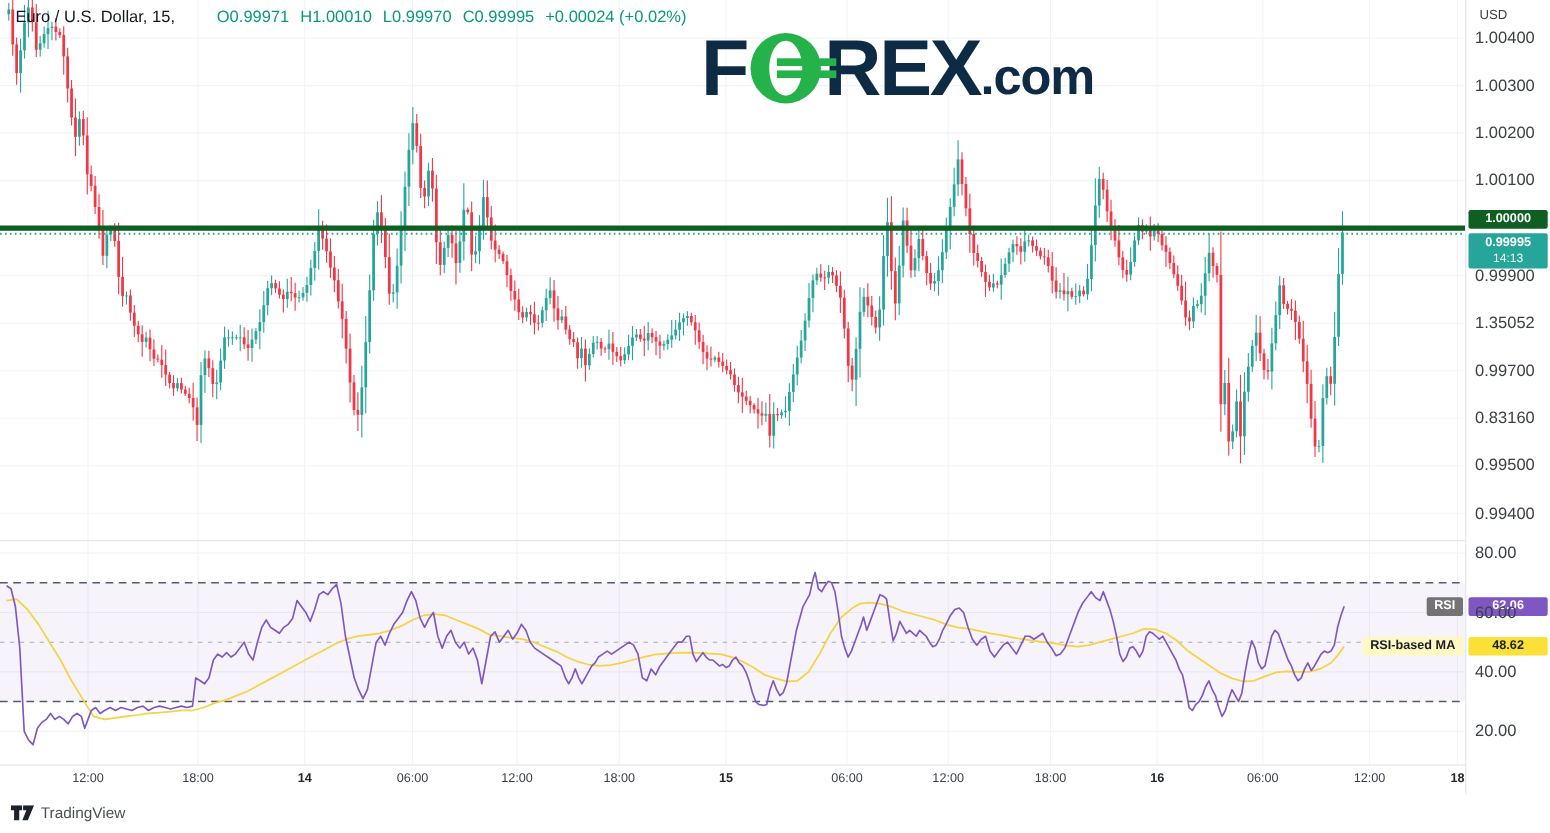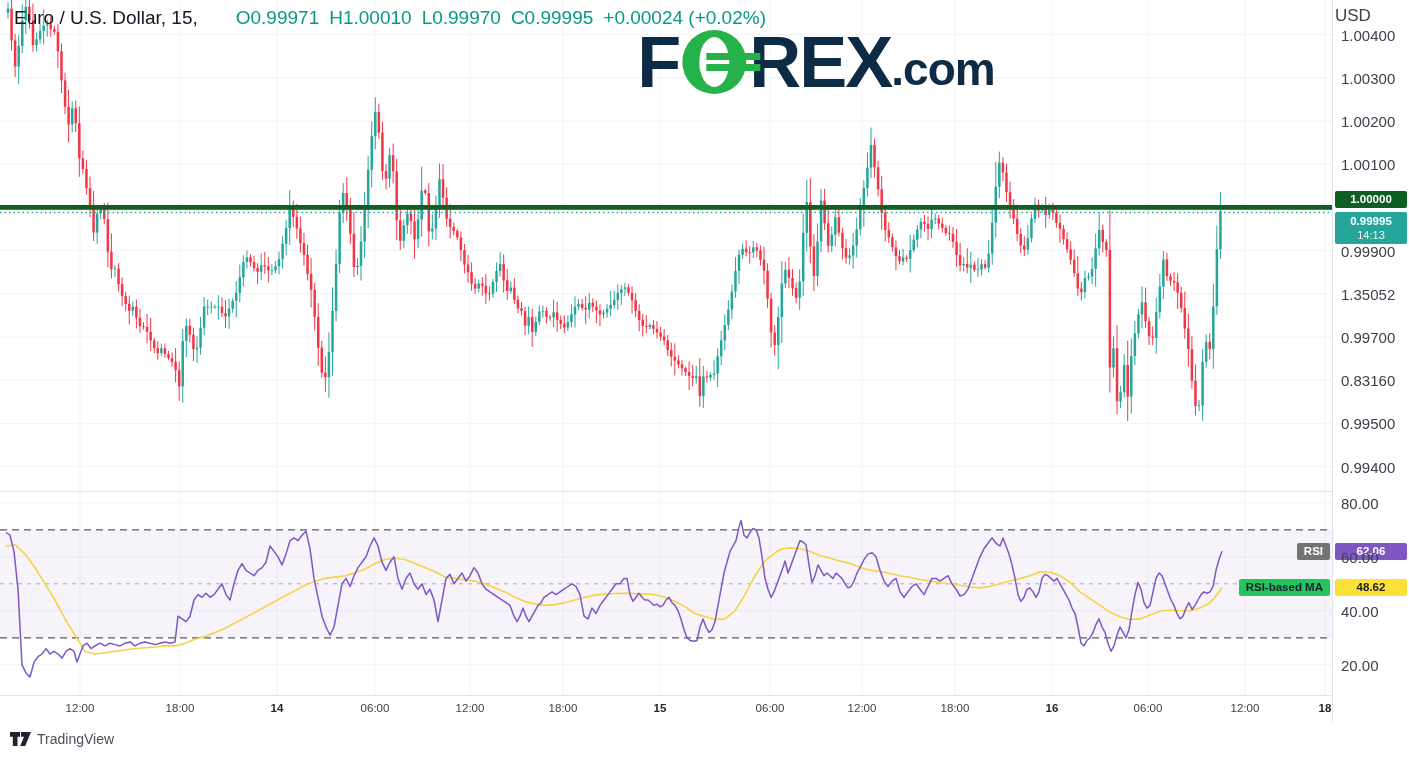--- a/index.html
+++ b/index.html
@@ -8,28 +8,28 @@
   
   #plot{position:absolute;left:0;top:0;width:1332px;height:722px;}
   #price-pane{position:absolute;left:0;top:0;width:1332px;height:491px;border-bottom:1px solid #e0e3eb;overflow:hidden;}
   #rsi-pane{position:absolute;left:0;top:492px;width:1332px;height:203px;overflow:hidden;}
   #time-axis{position:absolute;left:0;top:695px;width:1332px;height:27px;border-top:1px solid #e0e3eb;}
   .time-label{position:absolute;top:6px;transform:translateX(-50%);font-size:11.5px;color:#3c4049;white-space:nowrap;}
   .time-label.major{font-weight:700;color:#23262e;}
   
   #right-axis{position:absolute;left:1332px;top:0;width:77px;height:722px;border-left:1px solid #e0e3eb;background:#fff;}
   .price-label{position:absolute;left:8px;transform:translateY(-50%);font-size:15px;color:#3c4049;white-space:nowrap;}
-  #currency-label{position:absolute;left:2px;top:6px;font-size:17px;color:#3c4049;}
+  #currency-label{position:absolute;left:12px;top:6px;font-size:12px;color:#3c4049;}
   .axis-badge{position:absolute;left:2px;width:72px;border-radius:2px;color:#fff;text-align:center;
               font-size:11.5px;font-weight:700;line-height:17px;}
   #last-badge{line-height:14px;padding:2px 0;text-align:center;}
   #last-badge .sub{font-weight:400;font-size:11px;opacity:.95;}
   .pane-badge{position:absolute;border-radius:2px;font-size:11.5px;font-weight:700;line-height:17px;padding:0 7px;}
   
-  #legend{position:absolute;left:14px;top:7px;display:flex;align-items:center;font-size:19px;z-index:5;}
+  #legend{position:absolute;left:14px;top:7px;display:flex;align-items:center;font-size:15px;z-index:5;}
   #legend .title{color:#131722;margin-right:38px;}
   #legend .tok{color:#089981;margin-right:10px;}
   
   #forex-logo{position:absolute;left:50%;top:30px;transform:translateX(-50%);margin-left:150px;
               display:flex;align-items:flex-end;z-index:4;user-select:none;}
   #forex-logo .ltr{font-size:72px;line-height:64px;font-weight:800;color:#0d2b45;letter-spacing:-2px;
                    font-family:"Liberation Sans",sans-serif;}
   #fx-o{position:relative;width:64px;height:64px;margin:0 3px;}
   #fx-o .ring{position:absolute;left:0;top:0;width:64px;height:64px;border-radius:50%;background:#26b24b;}
   #fx-o .hole{position:absolute;left:17px;top:7px;width:30px;height:50px;border-radius:50%;background:#ffffff;}
@@ -782,21 +782,21 @@
           <line x1="0" y1="118.8" x2="1332" y2="118.8" stroke="#f2f3f7" stroke-width="1"></line>
           <line x1="0" y1="172.8" x2="1332" y2="172.8" stroke="#f2f3f7" stroke-width="1"></line>
           <rect x="0" y="37.8" width="1332" height="108.0" fill="#7e57c2" opacity="0.07"></rect>
           <line x1="0" y1="37.8" x2="1332" y2="37.8" stroke="#565b66" stroke-width="1.3" stroke-dasharray="7 5"></line>
           <line x1="0" y1="91.8" x2="1332" y2="91.8" stroke="#a8abb5" stroke-width="1" stroke-dasharray="4 5"></line>
           <line x1="0" y1="145.8" x2="1332" y2="145.8" stroke="#565b66" stroke-width="1.3" stroke-dasharray="7 5"></line>
           <polyline points="6.0,54.0 15.0,52.7 25.0,62.1 35.0,75.6 45.0,91.8 55.0,108.0 65.0,126.9 75.0,143.1 85.0,159.3 95.0,162.0 105.0,160.7 115.0,159.3 125.0,158.0 135.0,156.6 145.0,155.8 155.0,155.0 165.0,153.9 175.0,153.9 185.0,151.2 195.0,147.2 205.0,144.5 215.0,140.4 225.0,136.4 235.0,131.0 245.0,125.6 255.0,120.2 265.0,114.8 275.0,109.4 285.0,104.0 295.0,98.6 305.0,93.2 315.0,89.1 325.0,86.4 335.0,85.1 345.0,83.7 355.0,81.0 365.0,77.0 375.0,71.6 385.0,67.5 395.0,66.2 405.0,67.5 415.0,71.6 425.0,75.6 435.0,79.7 445.0,85.1 455.0,86.4 465.0,87.8 475.0,89.1 485.0,91.8 495.0,95.9 505.0,99.9 515.0,105.3 525.0,109.4 535.0,112.1 545.0,113.4 555.0,112.6 565.0,110.7 575.0,108.0 585.0,105.3 595.0,103.1 605.0,102.1 615.0,101.5 625.0,101.3 635.0,101.5 645.0,102.1 655.0,102.6 665.0,105.3 675.0,109.4 685.0,114.8 695.0,121.5 705.0,124.7 715.0,127.4 725.0,126.9 735.0,118.8 745.0,102.6 755.0,83.7 765.0,68.9 775.0,60.8 782.0,56.7 790.0,55.9 800.0,56.7 810.0,59.4 820.0,63.5 830.0,66.2 840.0,68.9 850.0,71.6 860.0,75.6 870.0,78.3 880.0,79.4 890.0,81.5 900.0,83.7 910.0,85.3 920.0,87.5 930.0,89.1 940.0,90.7 950.0,91.8 960.0,93.2 970.0,95.0 980.0,95.9 990.0,94.5 1000.0,91.8 1010.0,89.1 1020.0,86.4 1030.0,83.7 1040.0,79.7 1050.0,80.2 1060.0,83.7 1070.0,90.5 1080.0,99.9 1090.0,106.7 1100.0,113.4 1110.0,120.2 1120.0,124.7 1130.0,127.4 1140.0,126.9 1150.0,122.9 1160.0,119.3 1170.0,118.3 1180.0,118.8 1190.0,118.8 1200.0,116.1 1210.0,110.7 1216.0,104.0 1222.0,95.5" fill="none" stroke="#f5d342" stroke-width="1.6" stroke-linejoin="round"></polyline>
           <polyline points="6.0,40.5 10.0,43.2 14.0,59.4 18.0,97.2 22.0,172.8 26.0,180.9 30.0,185.0 34.0,170.1 38.0,164.7 42.0,162.0 46.0,156.6 50.0,162.0 54.0,159.3 58.0,162.0 62.0,166.1 66.0,159.3 70.0,156.6 74.0,159.3 77.0,170.1 80.0,162.0 83.0,153.9 87.0,151.2 91.0,156.6 95.0,153.9 100.0,151.2 105.0,153.9 110.0,151.2 115.0,152.6 120.0,153.9 125.0,151.2 130.0,149.9 135.0,153.9 140.0,151.2 145.0,149.9 150.0,151.2 155.0,152.6 160.0,151.2 165.0,149.9 170.0,151.2 175.0,149.9 178.0,124.2 182.0,126.9 186.0,129.6 190.0,124.2 194.0,108.0 198.0,102.6 202.0,105.3 206.0,101.3 210.0,105.3 214.0,102.6 218.0,97.2 222.0,91.8 226.0,102.6 230.0,108.0 234.0,91.8 238.0,78.3 242.0,71.6 246.0,78.3 250.0,81.0 254.0,83.7 258.0,78.3 262.0,75.6 266.0,70.2 270.0,54.0 274.0,59.4 278.0,64.8 282.0,72.9 286.0,62.1 290.0,48.6 294.0,45.9 298.0,48.6 302.0,43.2 306.0,39.2 310.0,56.7 314.0,86.4 318.0,105.3 322.0,124.2 326.0,135.0 330.0,143.1 334.0,135.0 338.0,113.4 342.0,91.8 346.0,86.4 350.0,94.5 354.0,83.7 358.0,75.6 362.0,70.2 366.0,64.8 370.0,54.0 374.0,45.9 378.0,54.0 382.0,70.2 386.0,78.3 390.0,70.2 394.0,64.8 398.0,86.4 402.0,97.2 406.0,86.4 410.0,81.0 414.0,91.8 418.0,97.2 422.0,91.8 426.0,102.6 430.0,97.2 434.0,108.0 438.0,129.6 442.0,108.0 446.0,86.4 450.0,82.4 454.0,91.8 458.0,86.4 462.0,81.0 466.0,89.1 470.0,83.7 474.0,75.6 478.0,81.0 482.0,91.8 486.0,97.2 490.0,99.9 494.0,102.6 498.0,105.3 502.0,108.0 506.0,110.7 510.0,113.4 514.0,124.2 517.0,129.6 520.0,124.2 523.0,116.1 526.0,124.2 529.0,129.6 532.0,124.2 535.0,118.8 538.0,113.4 541.0,110.7 544.0,105.3 548.0,102.6 552.0,99.9 556.0,102.6 560.0,99.9 564.0,97.2 568.0,94.5 572.0,91.8 576.0,94.5 580.0,102.6 584.0,124.2 588.0,126.9 592.0,116.1 596.0,121.5 600.0,113.4 604.0,108.0 608.0,102.6 612.0,97.2 616.0,91.8 620.0,91.8 624.0,86.4 627.0,86.4 630.0,102.6 633.0,109.4 636.0,105.3 639.0,101.3 642.0,105.3 645.0,108.0 648.0,108.0 651.0,110.7 654.0,113.4 657.0,112.1 660.0,114.8 663.0,113.4 666.0,108.0 669.0,105.3 672.0,110.7 675.0,113.4 678.0,118.8 681.0,126.9 684.0,137.7 687.0,145.8 690.0,148.5 694.0,149.3 697.0,148.5 700.0,135.0 703.0,126.9 706.0,135.0 709.0,140.4 712.0,137.7 715.0,129.6 718.0,113.4 721.0,97.2 724.0,81.0 727.0,70.2 730.0,59.4 733.0,54.0 736.0,48.6 739.0,35.1 741.0,28.4 744.0,43.2 747.0,45.9 750.0,40.5 753.0,36.5 756.0,37.8 759.0,45.9 762.0,64.8 765.0,86.4 768.0,97.2 771.0,105.3 774.0,99.9 777.0,91.8 780.0,83.7 783.0,75.6 785.0,68.9 788.0,81.0 791.0,72.9 794.0,64.8 797.0,56.7 800.0,48.6 803.0,50.0 806.0,52.7 809.0,72.9 812.0,90.5 815.0,83.7 818.0,72.9 821.0,78.3 824.0,83.7 827.0,81.0 830.0,83.7 833.0,86.4 836.0,81.0 839.0,83.7 842.0,86.4 845.0,91.8 848.0,95.9 851.0,94.5 854.0,89.1 857.0,81.0 860.0,75.6 864.0,67.5 868.0,62.1 872.0,60.8 876.0,64.8 880.0,78.3 884.0,89.1 888.0,94.5 892.0,89.1 896.0,86.4 900.0,99.9 904.0,105.3 908.0,99.9 912.0,94.5 916.0,91.8 920.0,97.2 924.0,102.6 928.0,94.5 932.0,86.4 936.0,86.4 940.0,89.1 944.0,86.4 948.0,83.7 952.0,91.8 956.0,97.2 960.0,104.0 964.0,102.6 968.0,97.2 972.0,86.4 976.0,75.6 980.0,64.8 984.0,56.7 988.0,51.3 992.0,45.9 996.0,51.3 1000.0,54.0 1003.0,45.9 1006.0,54.0 1009.0,62.1 1012.0,72.9 1015.0,86.4 1018.0,102.6 1021.0,109.4 1024.0,105.3 1027.0,97.2 1030.0,95.9 1033.0,99.9 1036.0,105.3 1039.0,99.9 1042.0,86.4 1045.0,82.4 1048.0,83.7 1051.0,86.4 1054.0,89.1 1057.0,86.4 1060.0,91.8 1063.0,97.2 1066.0,102.6 1069.0,108.0 1072.0,116.1 1075.0,121.5 1078.0,135.0 1081.0,151.2 1084.0,153.9 1087.0,148.5 1090.0,145.8 1093.0,140.4 1096.0,132.3 1099.0,126.9 1102.0,135.0 1105.0,140.4 1108.0,151.2 1111.0,159.3 1114.0,153.9 1117.0,143.1 1120.0,135.0 1123.0,140.4 1126.0,145.8 1129.0,137.7 1132.0,118.8 1135.0,102.6 1138.0,90.5 1141.0,97.2 1144.0,110.7 1147.0,116.1 1150.0,113.4 1153.0,99.9 1156.0,86.4 1159.0,81.0 1162.0,83.7 1165.0,91.8 1168.0,99.9 1171.0,108.0 1174.0,113.4 1177.0,121.5 1180.0,126.9 1183.0,124.2 1186.0,116.1 1189.0,110.7 1192.0,117.5 1195.0,113.4 1198.0,108.0 1201.0,102.6 1204.0,99.9 1207.0,101.3 1210.0,99.9 1213.0,94.5 1216.0,78.3 1219.0,67.5 1222.0,59.2" fill="none" stroke="#7e57c2" stroke-width="1.5" stroke-linejoin="round"></polyline>
         </svg>
       <div class="pane-badge" id="rsi-label-badge" style="background: #737373; color: rgb(255, 255, 255); right: 2px; top: 50.738px;">RSI</div>
-      <div class="pane-badge" id="ma-label-badge" style="background: #22c55e; color: rgb(27, 30, 38); right: 2px; top: 87.026px;">RSI-based MA</div>
+      <div class="pane-badge" id="ma-label-badge" style="background: #fef9c3; color: rgb(27, 30, 38); right: 2px; top: 87.026px;">RSI-based MA</div>
     </div>
 
     <div id="time-axis">
         <div class="time-label" style="left: 80px;">12:00</div>
         <div class="time-label" style="left: 180px;">18:00</div>
         <div class="time-label major" style="left: 277px;">14</div>
         <div class="time-label" style="left: 375px;">06:00</div>
         <div class="time-label" style="left: 470px;">12:00</div>
         <div class="time-label" style="left: 563px;">18:00</div>
         <div class="time-label major" style="left: 660px;">15</div>

